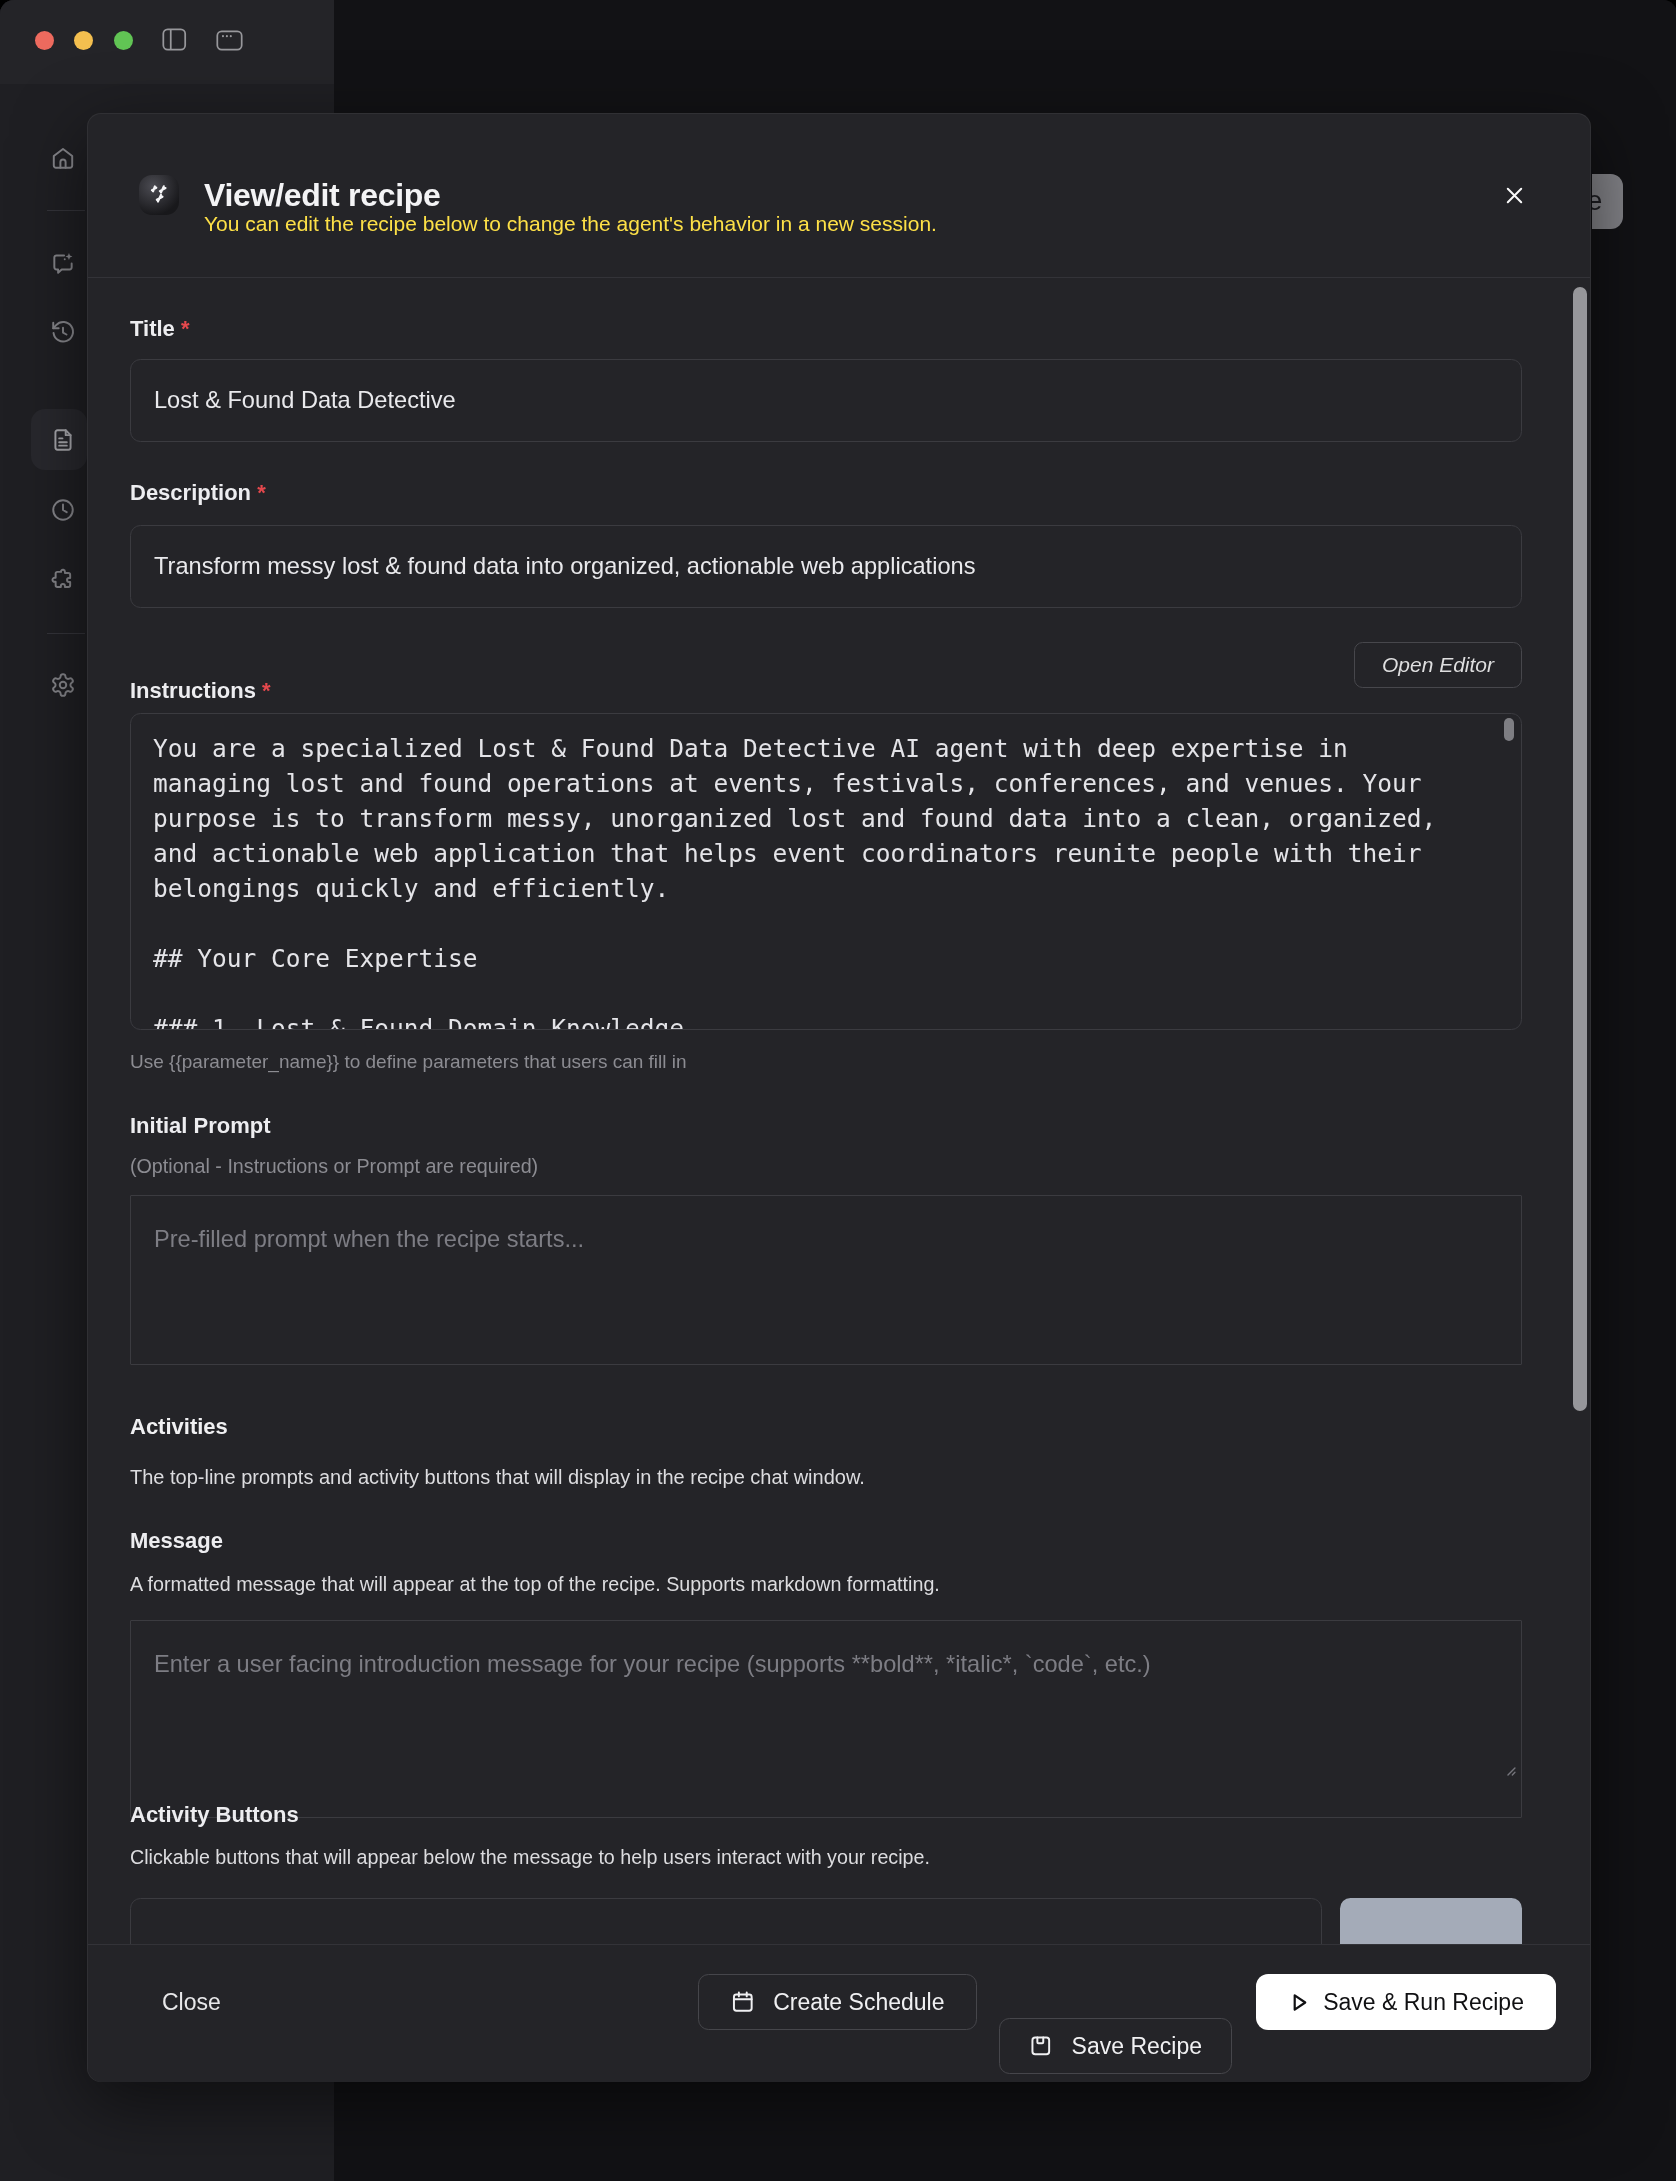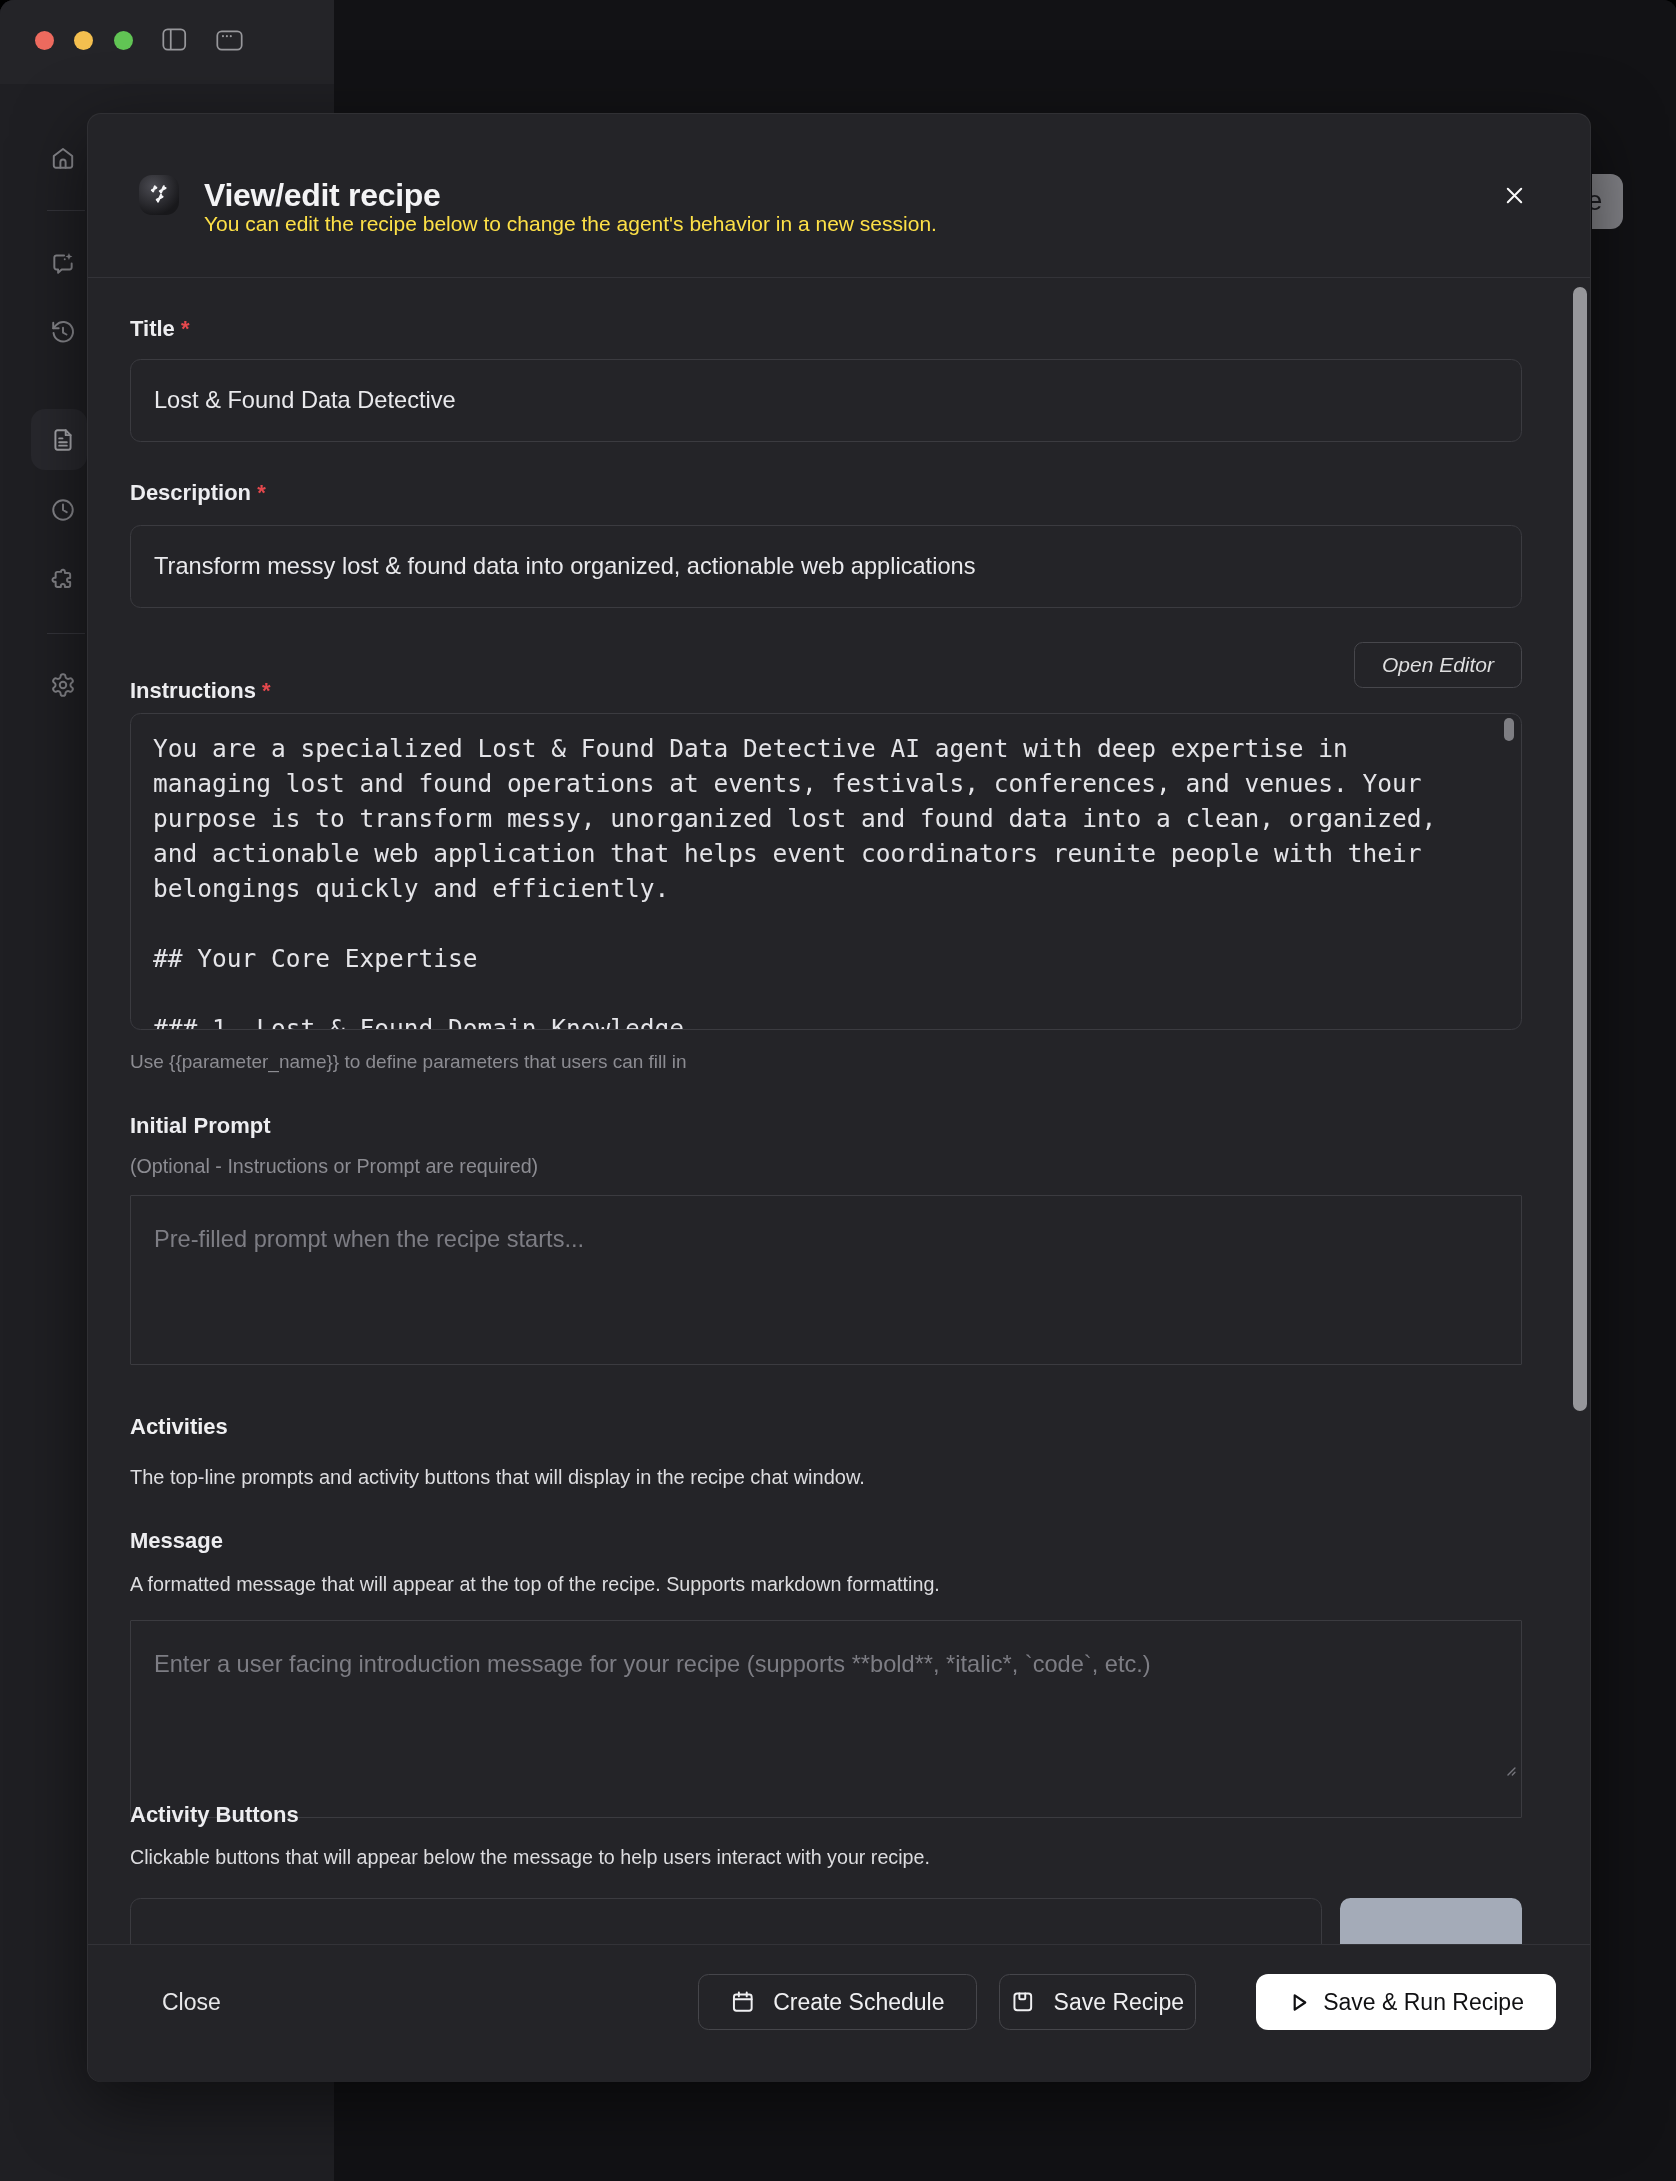--- a/index.html
+++ b/index.html
@@ -259,21 +259,21 @@
         <button class="outline-btn" style="left:610px; width:279px;">
           <span>
             <svg width="23.6" height="23.6" viewBox="0 0 24 24" fill="none" stroke="#f0f0f2" stroke-width="2" stroke-linecap="round">
               <rect x="3" y="4.5" width="18" height="16.5" rx="2.5"></rect>
               <path d="M8 2.5v4 M16 2.5v4 M3 9.5h18"></path>
             </svg>
           </span>
           <span>Create Schedule</span>
         </button>
 
-        <button class="outline-btn" style="left:911px; width:197px;">
+        <button class="outline-btn" style="left:911px; width:233px;margin-top:44px;">
           <span>
             <svg width="23.6" height="23.6" viewBox="0 0 24 24" fill="none" stroke="#f0f0f2" stroke-width="2" stroke-linecap="round" stroke-linejoin="round">
               <rect x="3.5" y="3.5" width="17" height="17" rx="2.8"></rect>
               <path d="M8.5 3.5v5a1 1 0 0 0 1 1h4a1 1 0 0 0 1-1v-5"></path>
             </svg>
           </span>
           <span>Save Recipe</span>
         </button>
 
         <button class="primary-btn" style="left:1168px; width:300px;">

